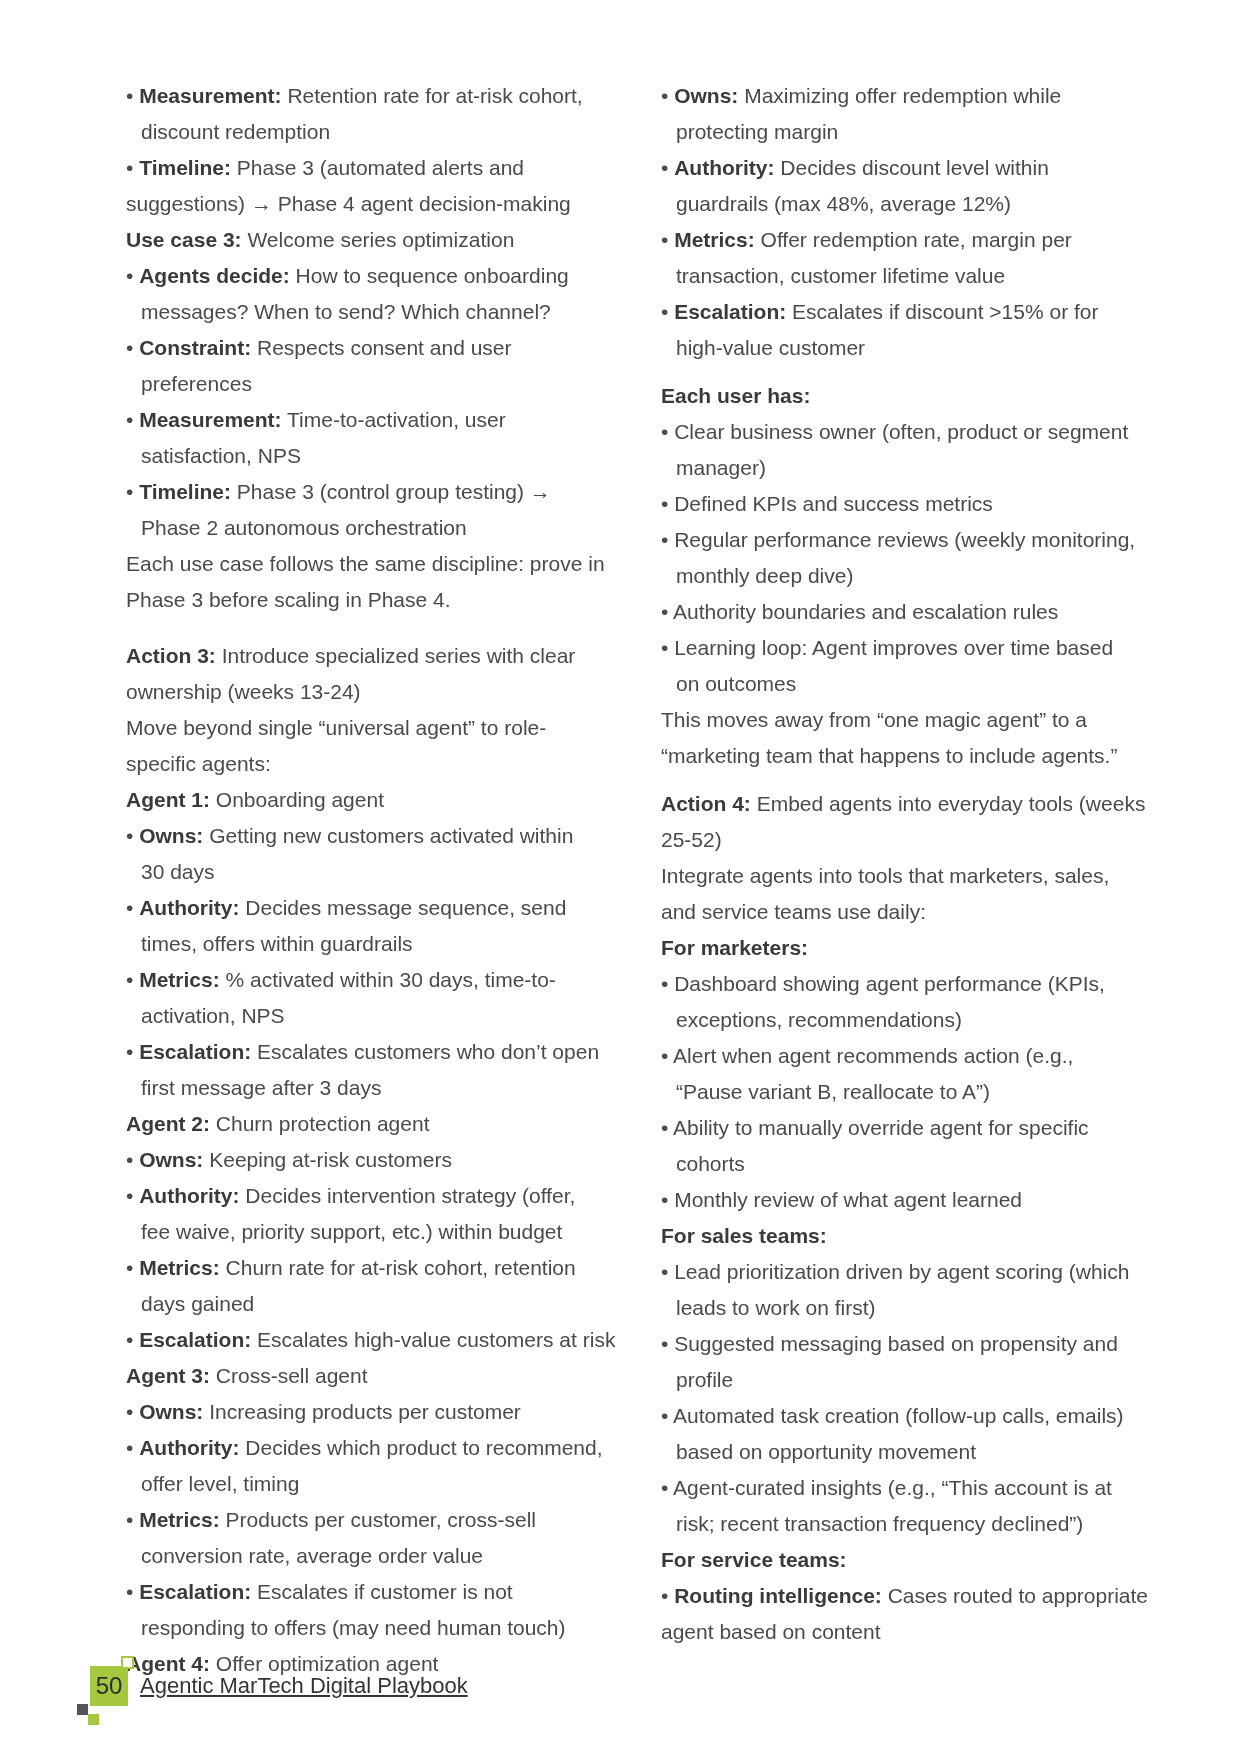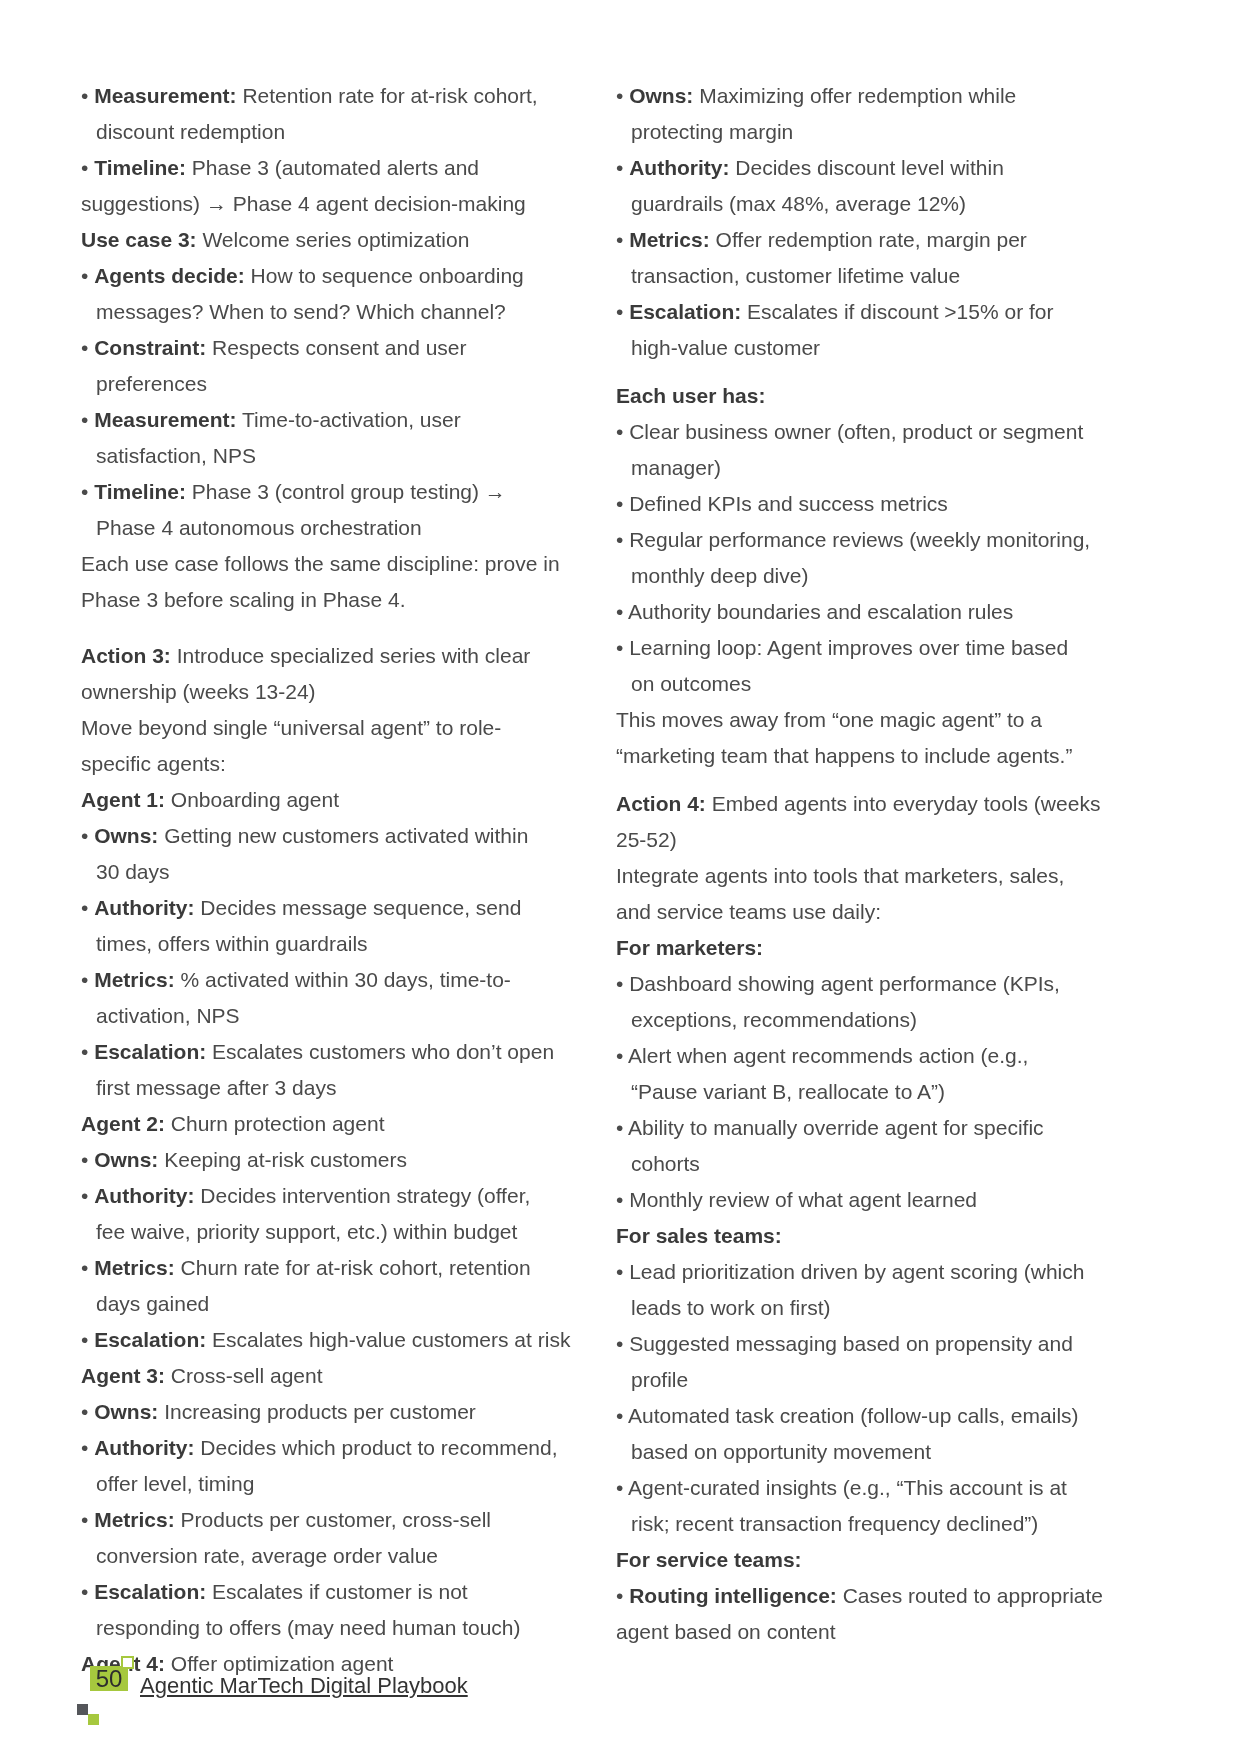--- a/index.html
+++ b/index.html
@@ -13,31 +13,32 @@
     width:1240px;height:1754px;
     background:#ffffff;
     font-family:"Liberation Sans",sans-serif;
     position:relative;
     overflow:hidden;
   }
   .col{
     position:absolute;top:78px;
     font-size:21px;line-height:36px;
     color:var(--text-body);
+    margin-left:45px;
   }
   #left-col{left:81px;width:560px;}
   #right-col{left:616px;width:580px;}
   .block{margin:0;}
   .hang{padding-left:15px;text-indent:-15px;}
   .flush{padding-left:0;text-indent:0;}
   .space1{margin-top:12px;}
   .space2{margin-top:20px;}
   .b{font-weight:bold;color:var(--text-bold);}
   #page-badge{
-    position:absolute;left:90px;top:1666px;width:38px;height:25px;
+    position:absolute;left:90px;top:1666px;width:38px;height:40px;
     background:var(--green);
     display:flex;align-items:center;justify-content:center;
     font-size:24px;color:#2d2d2d;
   }
   #badge-outline{
     position:absolute;left:121px;top:1656px;width:9px;height:9px;
     border:2px solid var(--green);background:#ffffff;z-index:2;
   }
   #badge-dark{
     position:absolute;left:77px;top:1704px;width:11px;height:11px;
@@ -55,21 +56,21 @@
 </head>
 <body>
 
 <div id="left-col" class="col">
     <div class="block hang">• <span class="b">Measurement:</span><span> Retention rate for at-risk cohort,</span><br><span>discount redemption</span></div>
     <div class="block flush">• <span class="b">Timeline:</span><span> Phase 3 (automated alerts and</span><br><span>suggestions) → Phase 4 agent decision-making</span></div>
     <div class="block flush"><span class="b">Use case 3:</span><span> Welcome series optimization</span></div>
     <div class="block hang">• <span class="b">Agents decide:</span><span> How to sequence onboarding</span><br><span>messages? When to send? Which channel?</span></div>
     <div class="block hang">• <span class="b">Constraint:</span><span> Respects consent and user</span><br><span>preferences</span></div>
     <div class="block hang">• <span class="b">Measurement:</span><span> Time-to-activation, user</span><br><span>satisfaction, NPS</span></div>
-    <div class="block hang">• <span class="b">Timeline:</span><span> Phase 3 (control group testing) →</span><br><span>Phase 4 autonomous orchestration</span></div>
+    <div class="block hang">• <span class="b">Timeline:</span><span> Phase 3 (control group testing) →</span><br><span>Phase 2 autonomous orchestration</span></div>
     <div class="block flush"><span>Each use case follows the same discipline: prove in</span><br><span>Phase 3 before scaling in Phase 4.</span></div>
     <div class="block flush space2"><span class="b">Action 3:</span><span> Introduce specialized series with clear</span><br><span>ownership (weeks 13-24)</span></div>
     <div class="block flush"><span>Move beyond single “universal agent” to role-</span><br><span>specific agents:</span></div>
     <div class="block flush"><span class="b">Agent 1:</span><span> Onboarding agent</span></div>
     <div class="block hang">• <span class="b">Owns:</span><span> Getting new customers activated within</span><br><span>30 days</span></div>
     <div class="block hang">• <span class="b">Authority:</span><span> Decides message sequence, send</span><br><span>times, offers within guardrails</span></div>
     <div class="block hang">• <span class="b">Metrics:</span><span> % activated within 30 days, time-to-</span><br><span>activation, NPS</span></div>
     <div class="block hang">• <span class="b">Escalation:</span><span> Escalates customers who don’t open</span><br><span>first message after 3 days</span></div>
     <div class="block flush"><span class="b">Agent 2:</span><span> Churn protection agent</span></div>
     <div class="block hang">• <span class="b">Owns:</span><span> Keeping at-risk customers</span></div>

